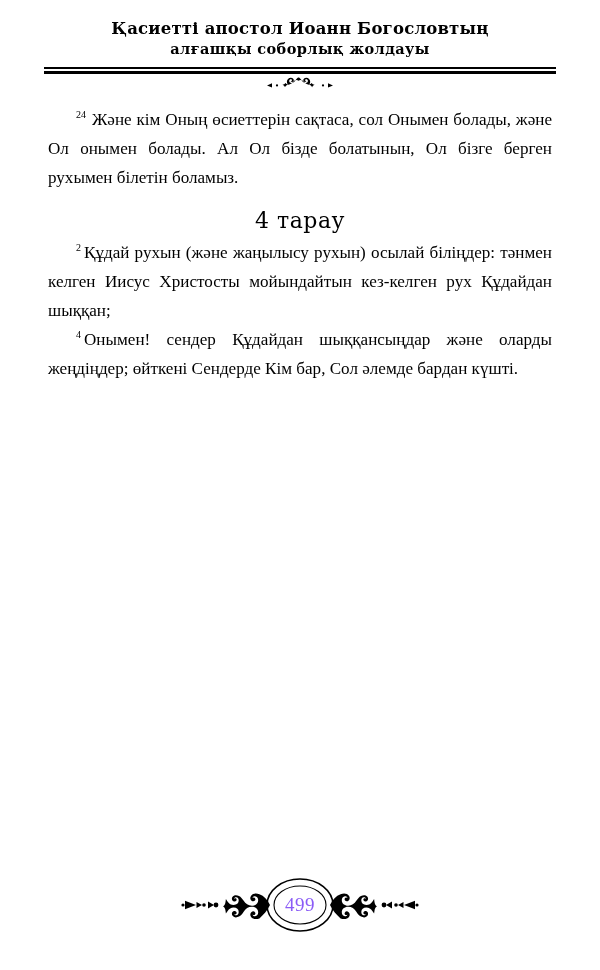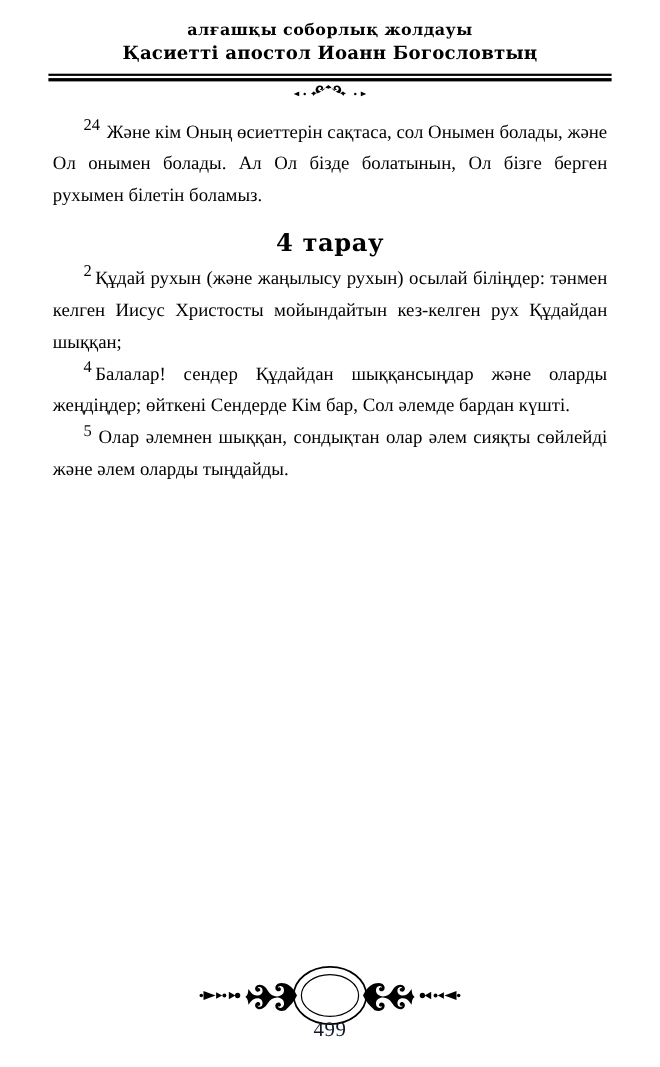--- a/index.html
+++ b/index.html
@@ -86,32 +86,32 @@
     line-height: 29px;
     text-align: justify;
     text-justify: inter-word;
     text-indent: 28px;
     margin: 0;
     hyphens: none;
   }
   .para + .para { margin-top: 0; }
 
   .vnum {
-    font-size: 15px;
+    font-size: 10px;
     vertical-align: super;
     line-height: 0;
     margin-right: 3px;
   }
   .vnum.wide { margin-right: 6px; }
 
   
   .chapter-heading {
     text-align: center;
     font-family: "DejaVu Serif", "Liberation Serif", serif;
-    font-weight: bold;
+    font-weight: normal;
     font-size: 22px;
     line-height: 30px;
     margin: 14px 0 2px 0;
     letter-spacing: 0.5px;
   }
 
   
   .para.dropcap-para {
     text-indent: 0;
     padding-left: 28px;
@@ -143,33 +143,32 @@
   }
   .footer-ornament svg { display: block; }
   .page-number {
     position: absolute;
     left: 0; right: 0;
     top: 50%;
     transform: translateY(-50%);
     text-align: center;
     font-family: "Liberation Serif", "DejaVu Serif", serif;
     font-size: 19px;
-    color: #0f172a;
+    color: #8b5cf6;
     letter-spacing: 0.5px;
-    margin-top: 32px;
   }
 </style>
 </head>
 <body>
 
 <div class="page">
 
   <div class="running-head">
+    <div class="running-head-line l1">Қасиетті апостол Иоанн Богословтың</div>
     <div class="running-head-line l2">алғашқы соборлық жолдауы</div>
-    <div class="running-head-line l1">Қасиетті апостол Иоанн Богословтың</div>
   </div>
 
   <div class="header-rule">
     <div class="rule-thin"></div>
     <div class="rule-thick"></div>
     <div class="rule-ornament">
       <svg width="86" height="18" viewBox="0 0 86 18" xmlns="http://www.w3.org/2000/svg">
         <g fill="#000">
           <path d="M43 3.2c-2.1 0-3.3 1.3-4.3 2.7-1.1 1.6-2.2 3-4.1 3-1.5 0-2.4-.9-2.4-2 0-1 .7-1.7 1.6-1.7.7 0 1.2.4 1.2 1 0 .5-.3.8-.7.8-.3 0-.5-.1-.6-.3.1.7.6 1.2 1.4 1.2 1 0 1.7-.8 1.7-1.8 0-1.4-1.2-2.4-2.9-2.4-2.3 0-4 1.7-4 4 0 1.2.5 2.2 1.3 3-1.2-.2-2.1-.8-2.9-1.7-.5 1-1.5 1.6-2.8 1.8 1.3.5 2.1 1.3 2.5 2.4.6-1.3 1.7-2.1 3.2-2.4 1.6-.3 3-1 4.1-2.1 1.3-1.3 2.5-2.6 4.2-2.6.8 0 1.5.2 2 .6.6-.4 1.3-.6 2.1-.6 1.7 0 2.9 1.3 4.2 2.6 1.1 1.1 2.5 1.8 4.1 2.1 1.5.3 2.6 1.1 3.2 2.4.4-1.1 1.2-1.9 2.5-2.4-1.3-.2-2.3-.8-2.8-1.8-.8.9-1.7 1.5-2.9 1.7.8-.8 1.3-1.8 1.3-3 0-2.3-1.7-4-4-4-1.7 0-2.9 1-2.9 2.4 0 1 .7 1.8 1.7 1.8.8 0 1.3-.5 1.4-1.2-.1.2-.3.3-.6.3-.4 0-.7-.3-.7-.8 0-.6.5-1 1.2-1 .9 0 1.6.7 1.6 1.7 0 1.1-.9 2-2.4 2-1.9 0-3-1.4-4.1-3-1-1.4-2.2-2.7-4.3-2.7z"></path>
           <circle cx="20" cy="11.4" r="1.1"></circle>
@@ -183,23 +182,22 @@
   <div class="body-text">
 
     <p class="para"><span class="vnum wide">24</span><span>Және кім Оның өсиеттерін сақтаса, сол Онымен болады, және Ол онымен болады. Ал Ол бізде болатынын, Ол бізге берген рухымен білетін боламыз.</span></p>
 
     <div class="chapter-heading">4 тарау</div>
 
 
     <p class="para"><span class="vnum">2</span><span>Құдай рухын (және жаңылысу рухын) осылай біліңдер: тәнмен келген Иисус Христосты мойындайтын кез-келген рух Құдайдан шыққан;</span></p>
 
 
-    <p class="para"><span class="vnum">4</span><span>Балалар! сендер Құдайдан шыққансыңдар және оларды жеңдіңдер; өйткені Сендерде Кім бар, Сол әлемде бардан күшті.</span></p>
-
-    <p class="para"><span class="vnum wide">5</span><span>Олар әлемнен шыққан, сондықтан олар әлем сияқты сөйлейді және әлем оларды тыңдайды.</span></p>
+    <p class="para"><span class="vnum">4</span><span>Онымен! сендер Құдайдан шыққансыңдар және оларды жеңдіңдер; өйткені Сендерде Кім бар, Сол әлемде бардан күшті.</span></p>
+
 
 
 
   </div>
 
   <div class="footer">
     <div class="footer-ornament">
       <svg width="260" height="62" viewBox="0 0 260 62" xmlns="http://www.w3.org/2000/svg">
         <g fill="#000">
 

